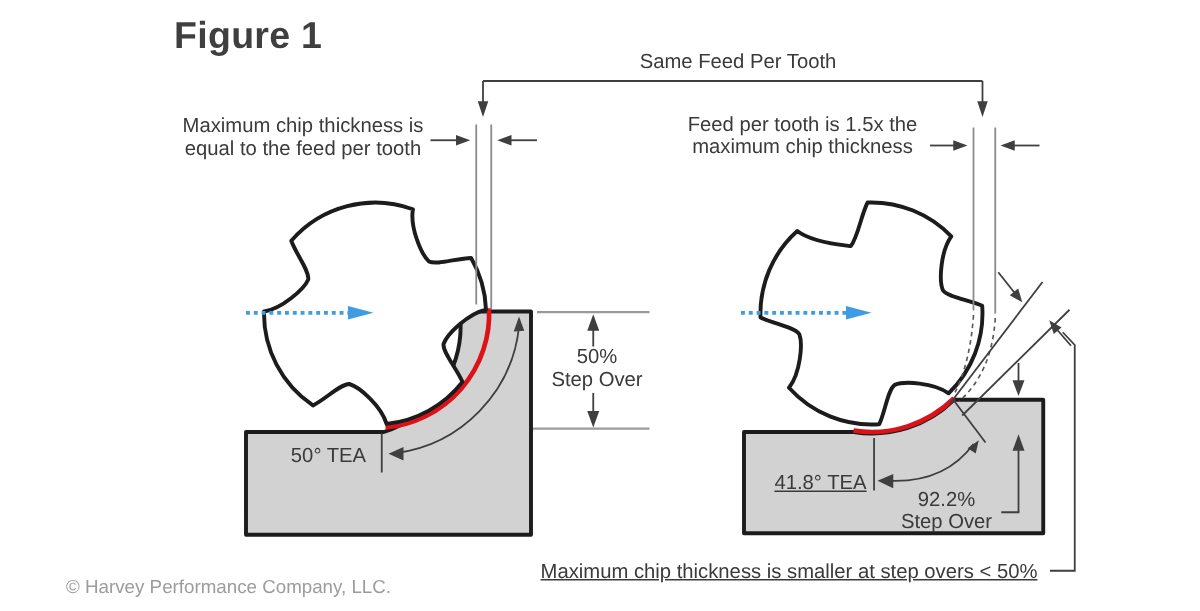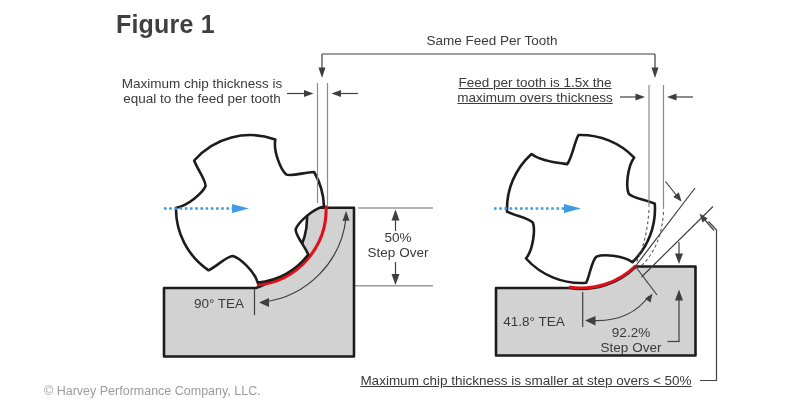--- a/index.html
+++ b/index.html
@@ -164,35 +164,35 @@
 
   <div class="lbl" style="left:456px;top:33px;">
     <span>Same Feed Per Tooth</span>
   </div>
 
   <div class="lbl" style="left:166px;top:76px;">
     <span>Maximum chip thickness is</span>
     <span>equal to the feed per tooth</span>
   </div>
 
-  <div class="lbl" style="left:499px;top:75px;text-decoration:underline;">
+  <div class="lbl" style="left:499px;top:75px;">
     <span>Feed per tooth is 1.5x the</span>
-    <span>maximum overs thickness</span>
+    <span>maximum chip thickness</span>
   </div>
 
   <div class="lbl" style="left:362px;top:230px;">
     <span>50%</span>
     <span>Step Over</span>
   </div>
 
   <div class="lbl" style="left:183px;top:296px;">
-    <span>90° TEA</span>
-  </div>
-
-  <div class="lbl" style="left:498px;top:314px;">
+    <span>50° TEA</span>
+  </div>
+
+  <div class="lbl" style="left:511px;top:314px;text-decoration:underline;">
     <span>41.8° TEA</span>
   </div>
 
   <div class="lbl" style="left:595px;top:325px;">
     <span>92.2%</span>
     <span>Step Over</span>
   </div>
 
   <div class="lbl" style="left:490px;top:373px;text-decoration:underline;">
     <span>Maximum chip thickness is smaller at step overs &lt; 50%</span>

